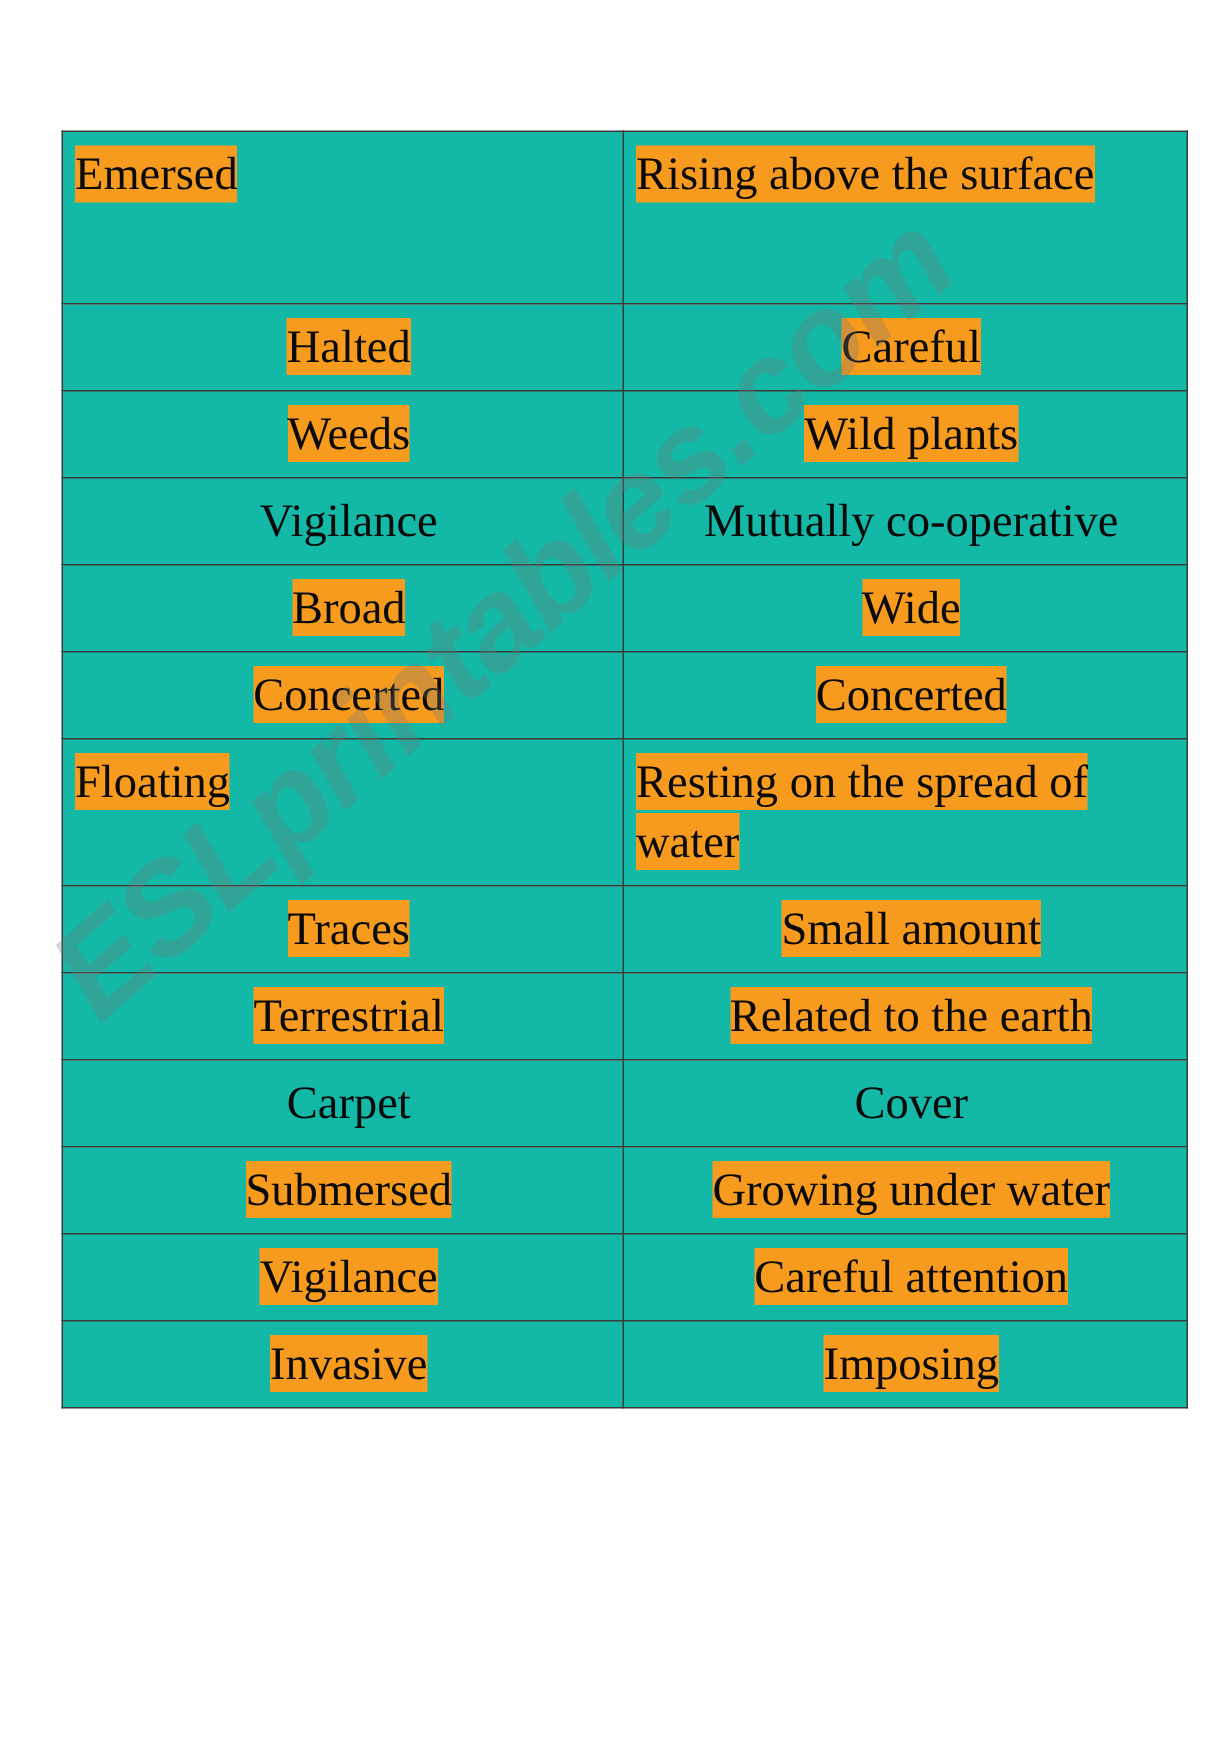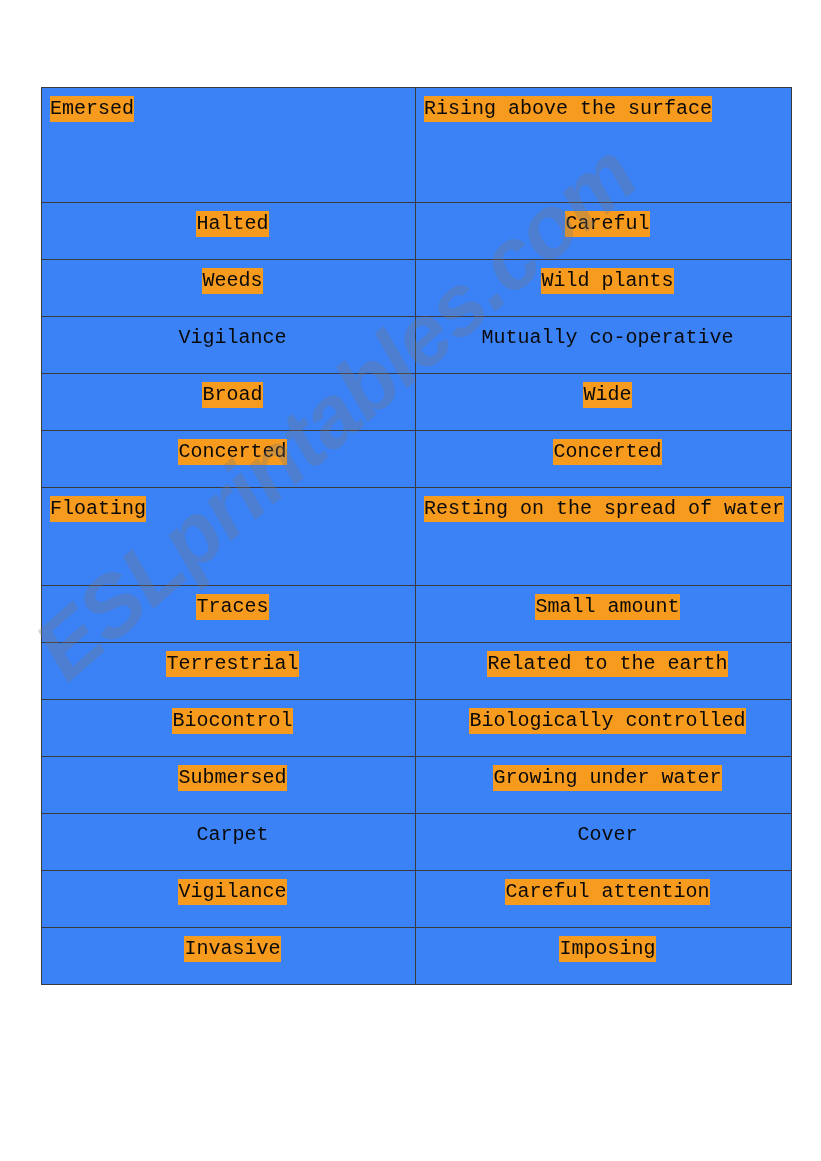--- a/index.html
+++ b/index.html
@@ -55,25 +55,25 @@
     table-layout: fixed;
     z-index: 2;
   }
   #vocab-table col.c-word  { width: 374px; }
   #vocab-table col.c-def   { width: 376px; }
 
   #vocab-table td {
     border: 1.5px solid #3a3a3a;
     padding: 8px 0 8px 8px;
     vertical-align: top;
-    font-size: 20px;
+    font-size: 31px;
     line-height: 1.32;
     color: #0a0a0a;
-    font-family: Liberation Mono, monospace;
-    background: #3b82f6;
+    font-family: Liberation Serif, serif;
+    background: #14b8a6;
   }
 
   
   tr.r-tall td   { height: 98px; }
   tr.r-two td    { height: 81px; }
   tr.r-one td    { height: 40px; text-align: center; }
 
   .cell-text { display: block; }
   .hl {
     background-color: #f79b1e;
@@ -160,40 +160,32 @@
         <tr class="r-one">
           <td>
             <span class="cell-text"><span class="hl">Terrestrial</span></span>
           </td>
           <td>
             <span class="cell-text"><span class="hl">Related to the earth</span></span>
           </td>
         </tr>
         <tr class="r-one">
           <td>
-            <span class="cell-text"><span class="hl">Biocontrol</span></span>
-          </td>
-          <td>
-            <span class="cell-text"><span class="hl">Biologically controlled</span></span>
+            <span class="cell-text">Carpet</span>
+          </td>
+          <td>
+            <span class="cell-text">Cover</span>
           </td>
         </tr>
         <tr class="r-one">
           <td>
             <span class="cell-text"><span class="hl">Submersed</span></span>
           </td>
           <td>
             <span class="cell-text"><span class="hl">Growing under water</span></span>
-          </td>
-        </tr>
-        <tr class="r-one">
-          <td>
-            <span class="cell-text">Carpet</span>
-          </td>
-          <td>
-            <span class="cell-text">Cover</span>
           </td>
         </tr>
         <tr class="r-one">
           <td>
             <span class="cell-text"><span class="hl">Vigilance</span></span>
           </td>
           <td>
             <span class="cell-text"><span class="hl">Careful attention</span></span>
           </td>
         </tr>

